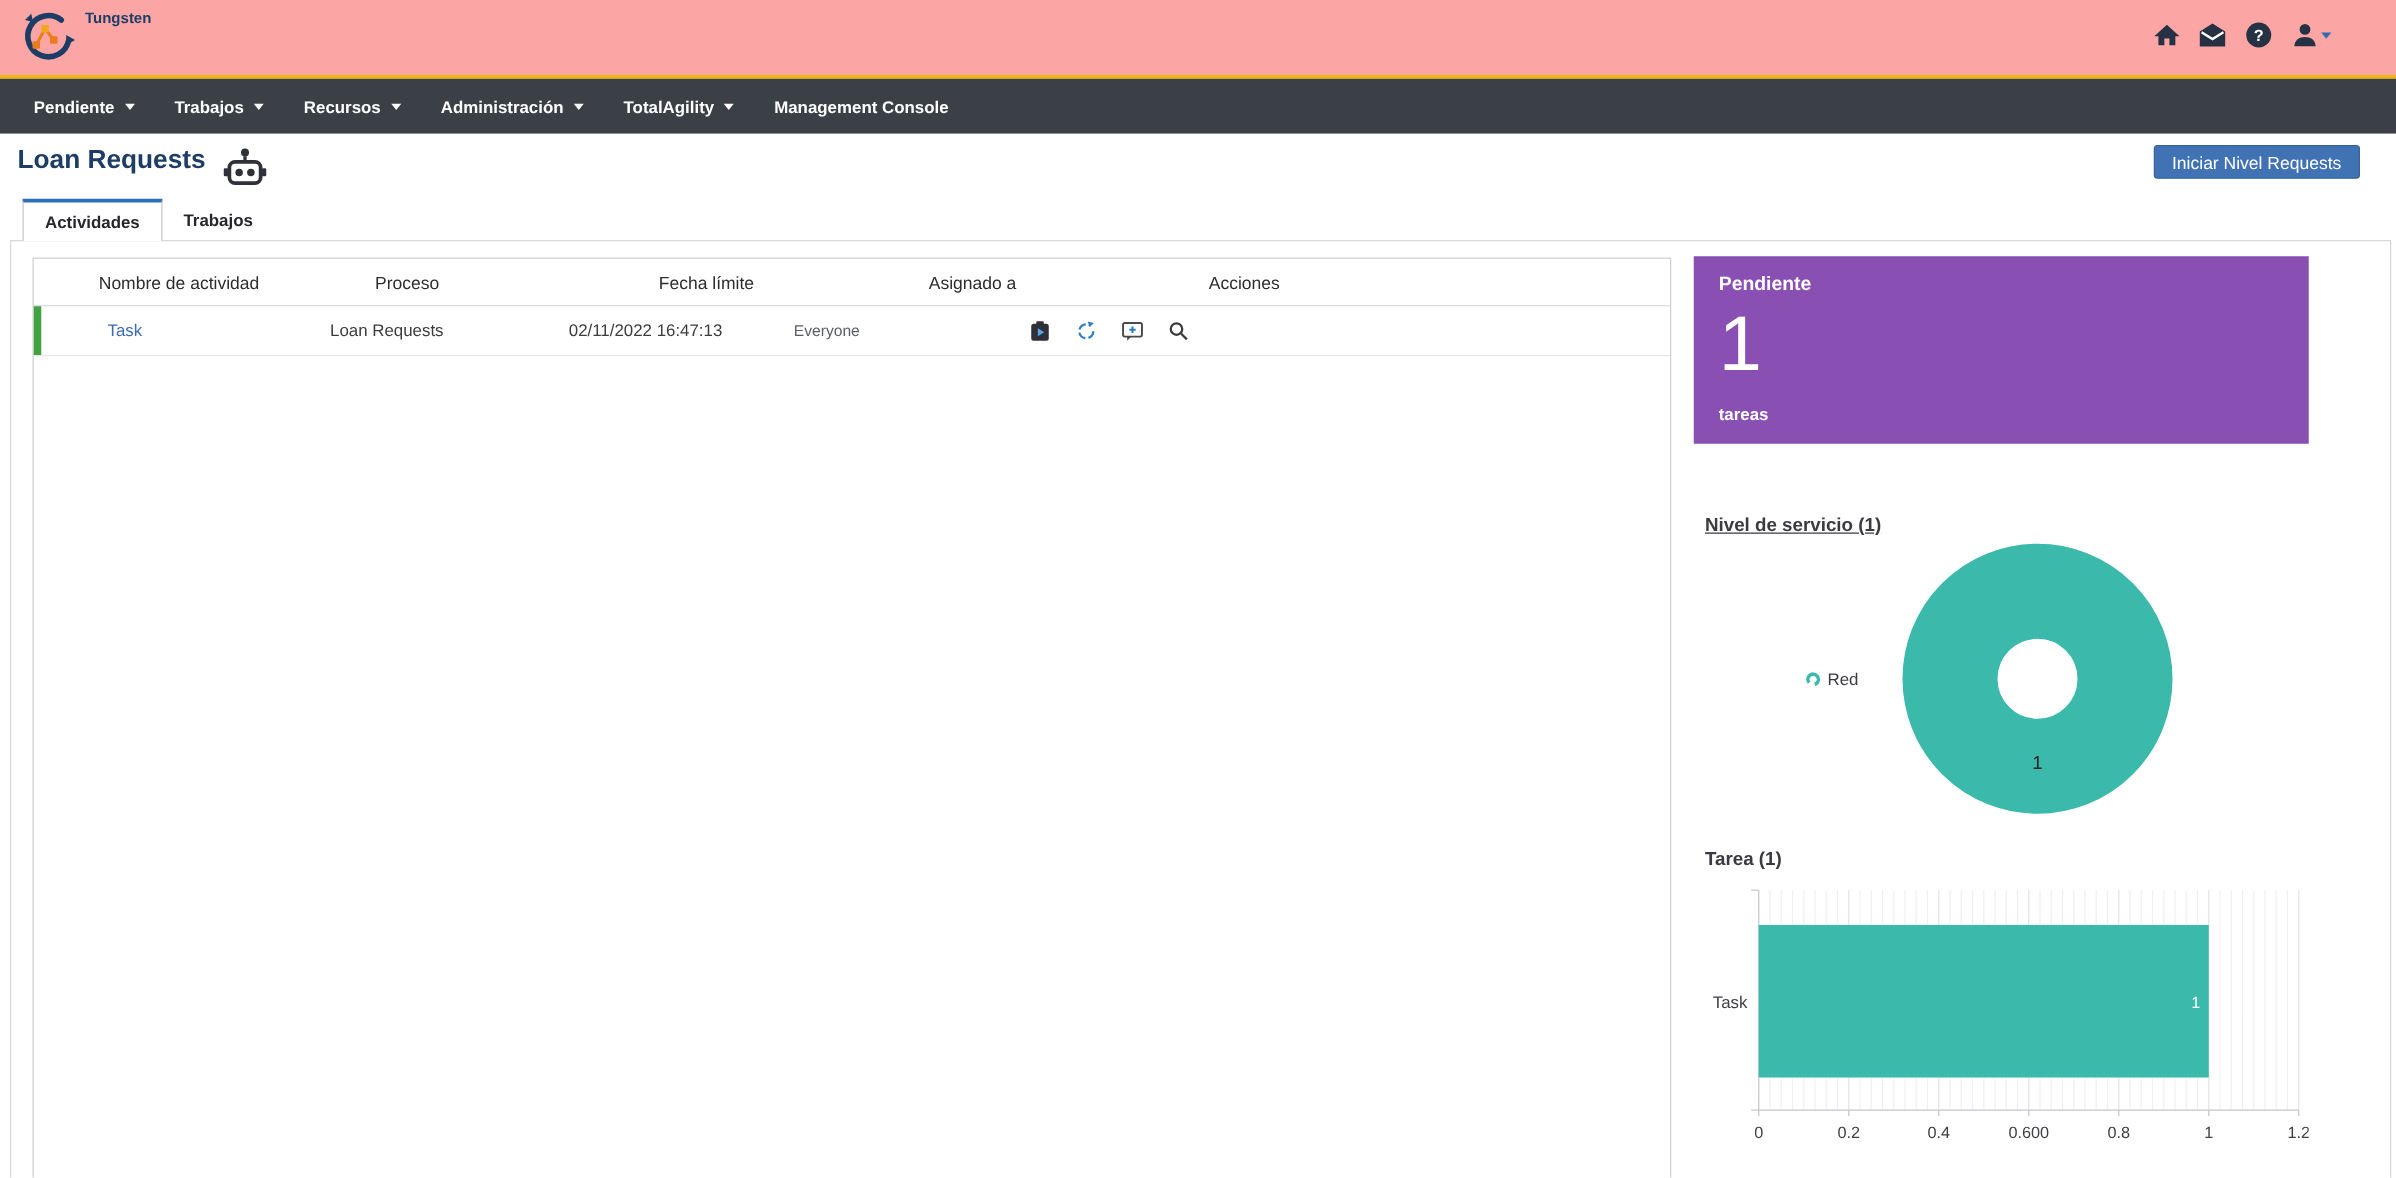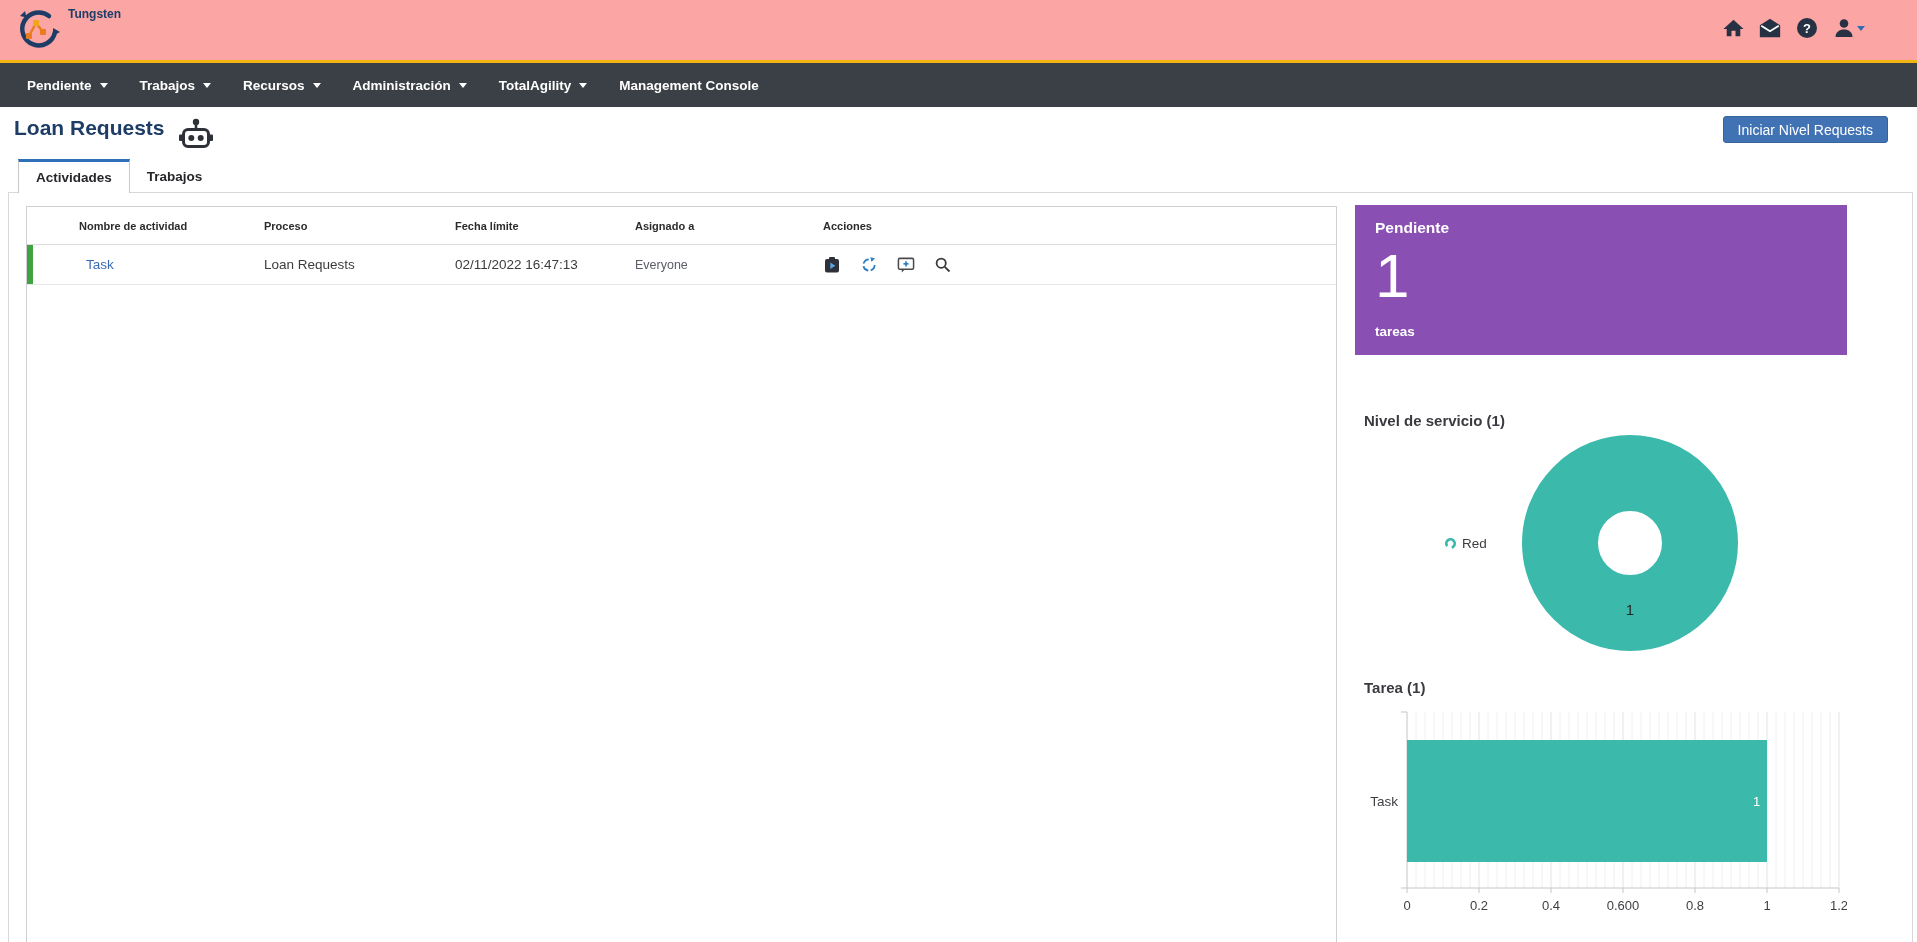--- a/index.html
+++ b/index.html
@@ -51,37 +51,37 @@
              border:1px solid #d8d8dc; background:#fff; }
 
   
   .list-panel { position:absolute; left:17px; top:13px; width:1311px; bottom:-6px;
                 border:1px solid #cfcfd4; background:#fff; }
   .toolbar { height:37px; background:#f4f4f5; border-bottom:1px solid #ddddde;
              display:flex; align-items:center; padding-left:30px; gap:9px; cursor:pointer; }
   .toolbar span { font-size:13.5px; color:#333; }
   .thead, .trow { display:grid; grid-template-columns:185px 191px 180px 188px 1fr;
                   align-items:center; padding-left:52px; }
-  .thead { height:38px; border-bottom:1px solid #dcdcdf; font-size:11px; font-weight:700; color:#2c2c2e; }
+  .thead { height:38px; border-bottom:1px solid #dcdcdf; font-size:14px; font-weight:400; color:#2c2c2e;gap:36px; }
   .trow { position:relative; height:40px; border-bottom:1px solid #e8e8ea; font-size:13.5px; color:#3c3c3c; }
   .trow::before { content:""; position:absolute; left:0; top:0; bottom:0; width:6px; background:#41a33f; }
   .cell-link { color:#3a6cb2; cursor:pointer; padding-left:7px; }
   .cell-assigned { font-size:12.5px; color:#5a5e66; }
   .actions { display:flex; align-items:center; gap:19px; }
   .aicon { width:18px; height:18px; cursor:pointer; display:inline-flex; }
 
   
   .right-panel { position:absolute; left:1346px; top:12px; width:492px; height:740px; }
   .summary-card { position:absolute; top:0; left:0; width:492px; height:150px; background:#8a4fb2;
                   color:#fff; padding:14px 20px 16px 20px; display:flex; flex-direction:column; cursor:pointer; }
   .card-title { font-size:15.5px; font-weight:600; }
   .card-count { font-size:62px; font-weight:400; line-height:1.05; margin-top:6px; }
   .card-unit { font-size:13.5px; font-weight:600; margin-top:auto; }
   .section-title { position:absolute; left:9px; font-size:15px; font-weight:700; color:#3a3a40; }
-  .donut-title { top:207px; }
+  .donut-title { top:207px;text-decoration:underline; }
   .donut-svg { position:absolute; top:226px; left:0; }
   .sla-legend { position:absolute; top:331px; left:89px; display:flex; align-items:center; gap:5px; }
   .sla-legend span { font-size:13.5px; color:#3a3a40;text-align:center; }
   .bar-title { top:474px; }
   .bar-svg { position:absolute; top:496px; left:0; }
 
   svg text { font-family:"Liberation Sans","DejaVu Sans",sans-serif; }
 </style>
 </head>
 <body>

